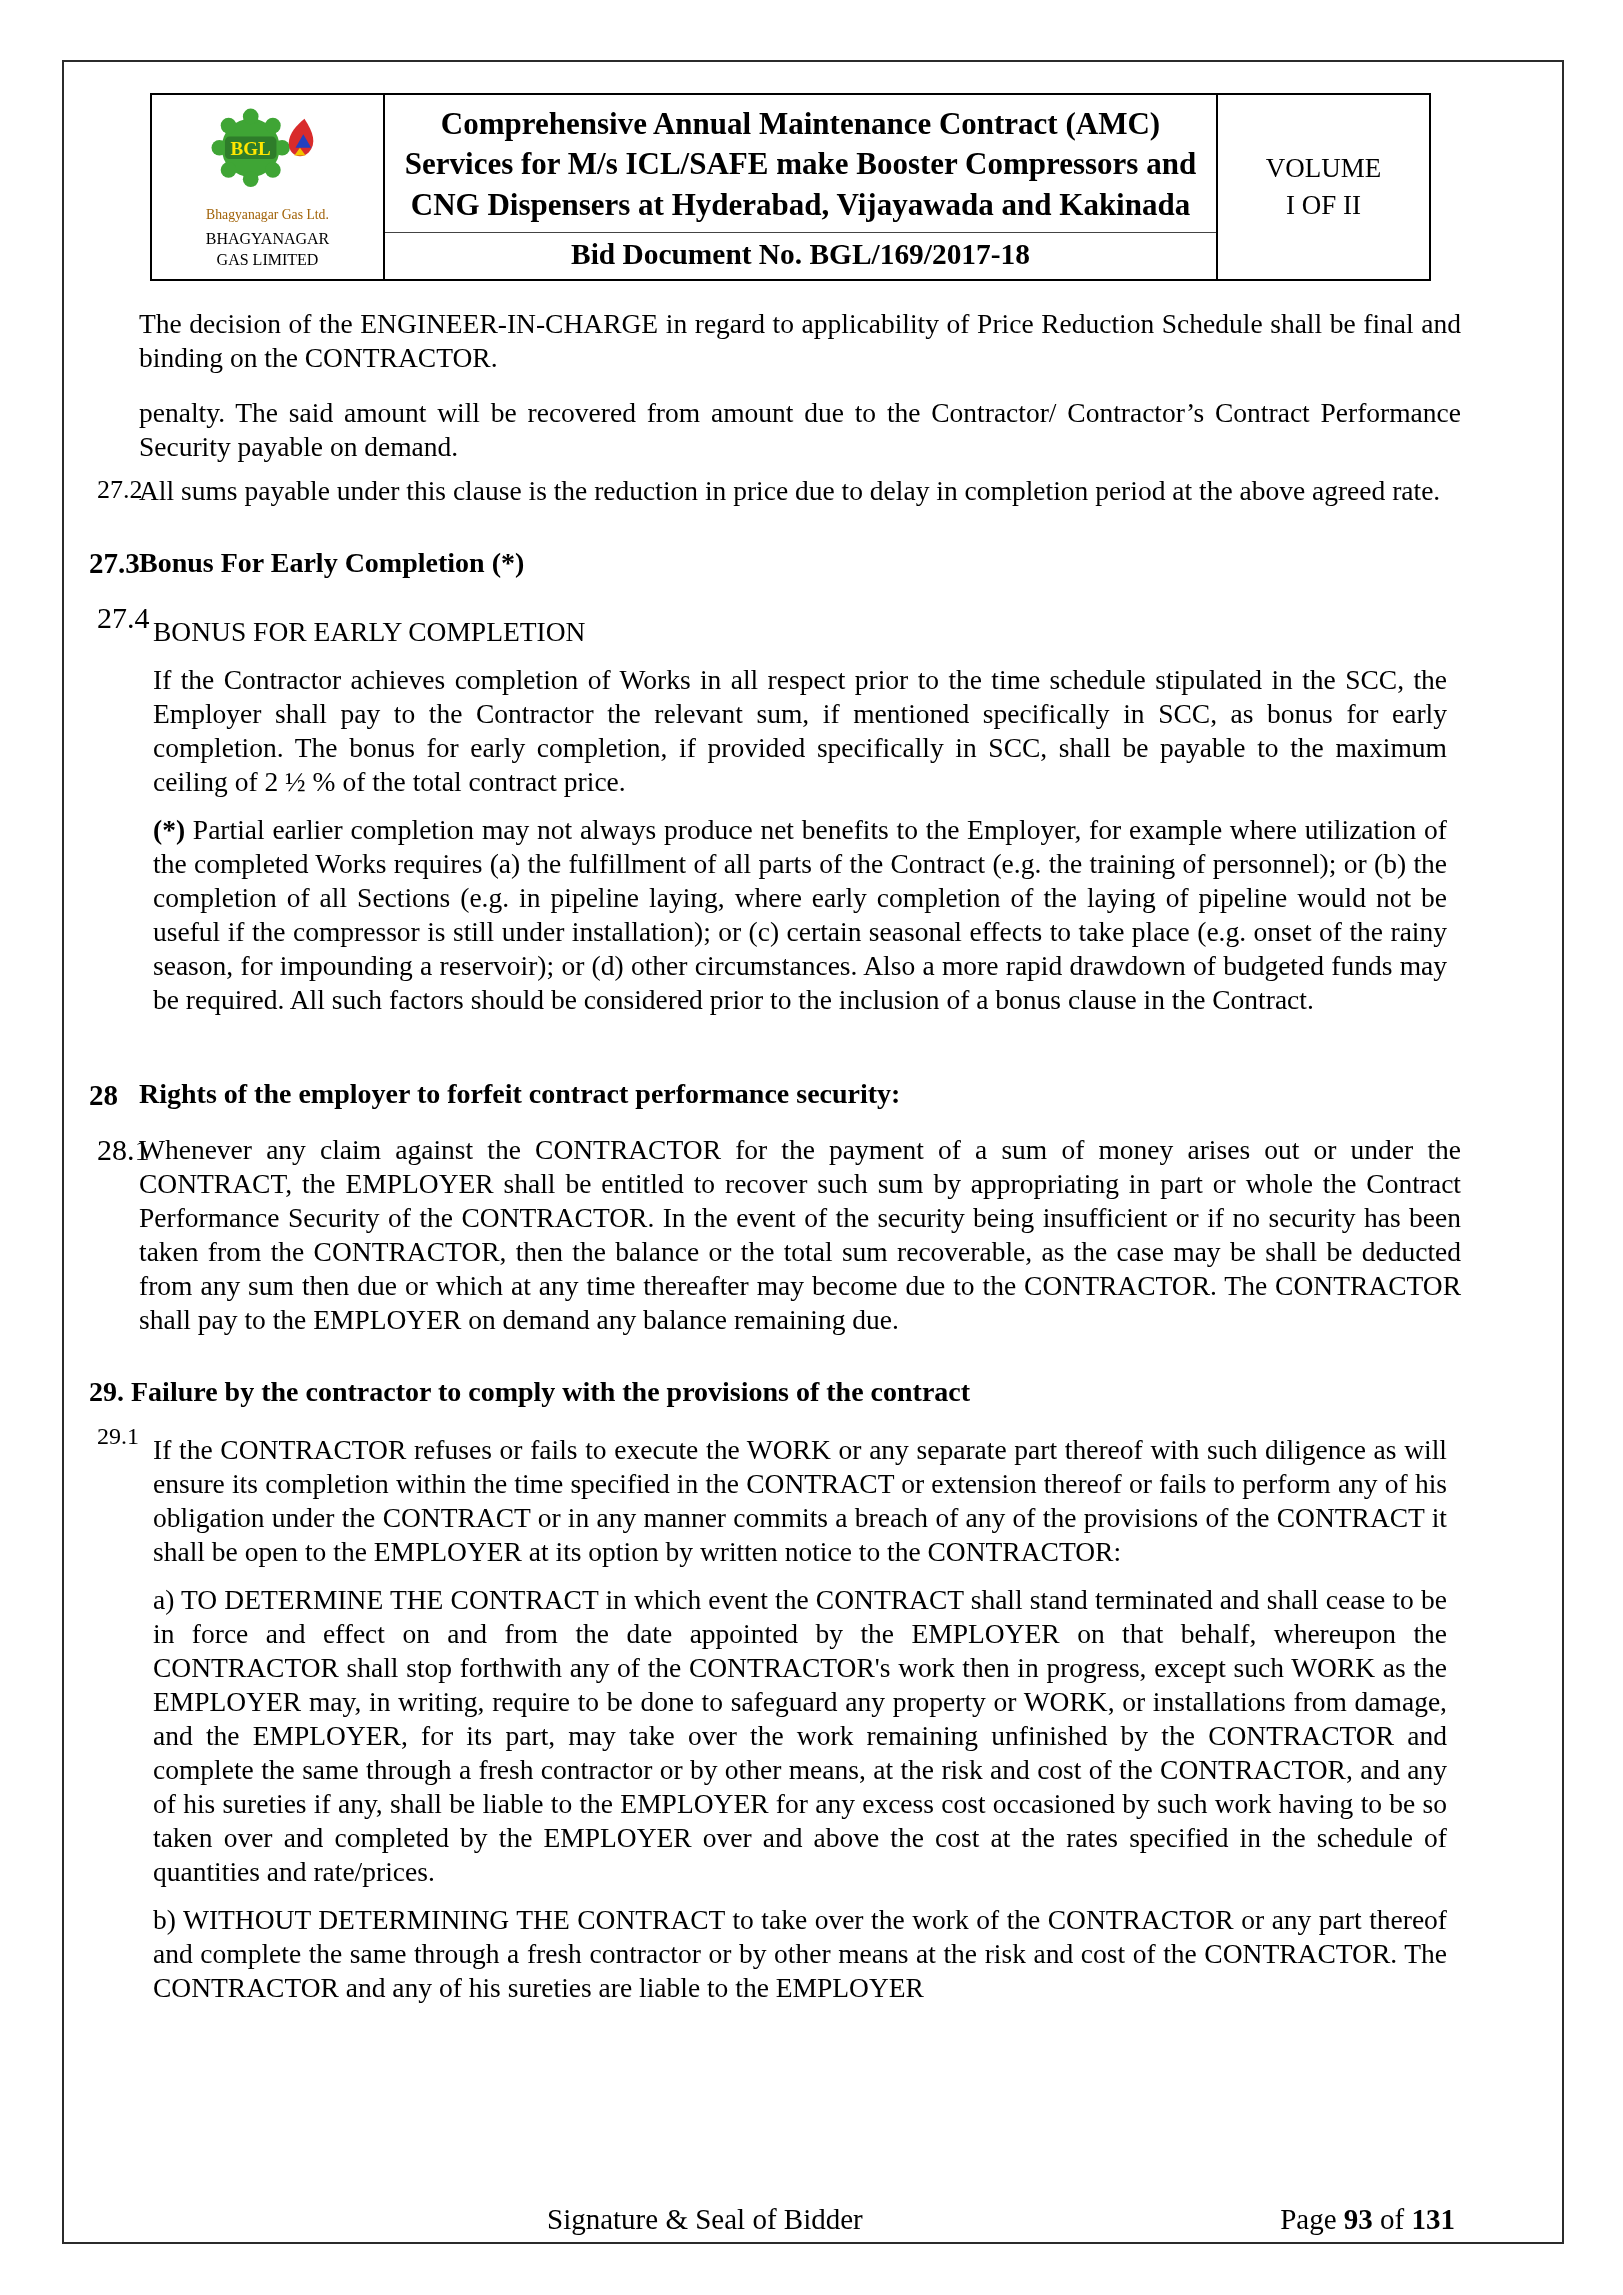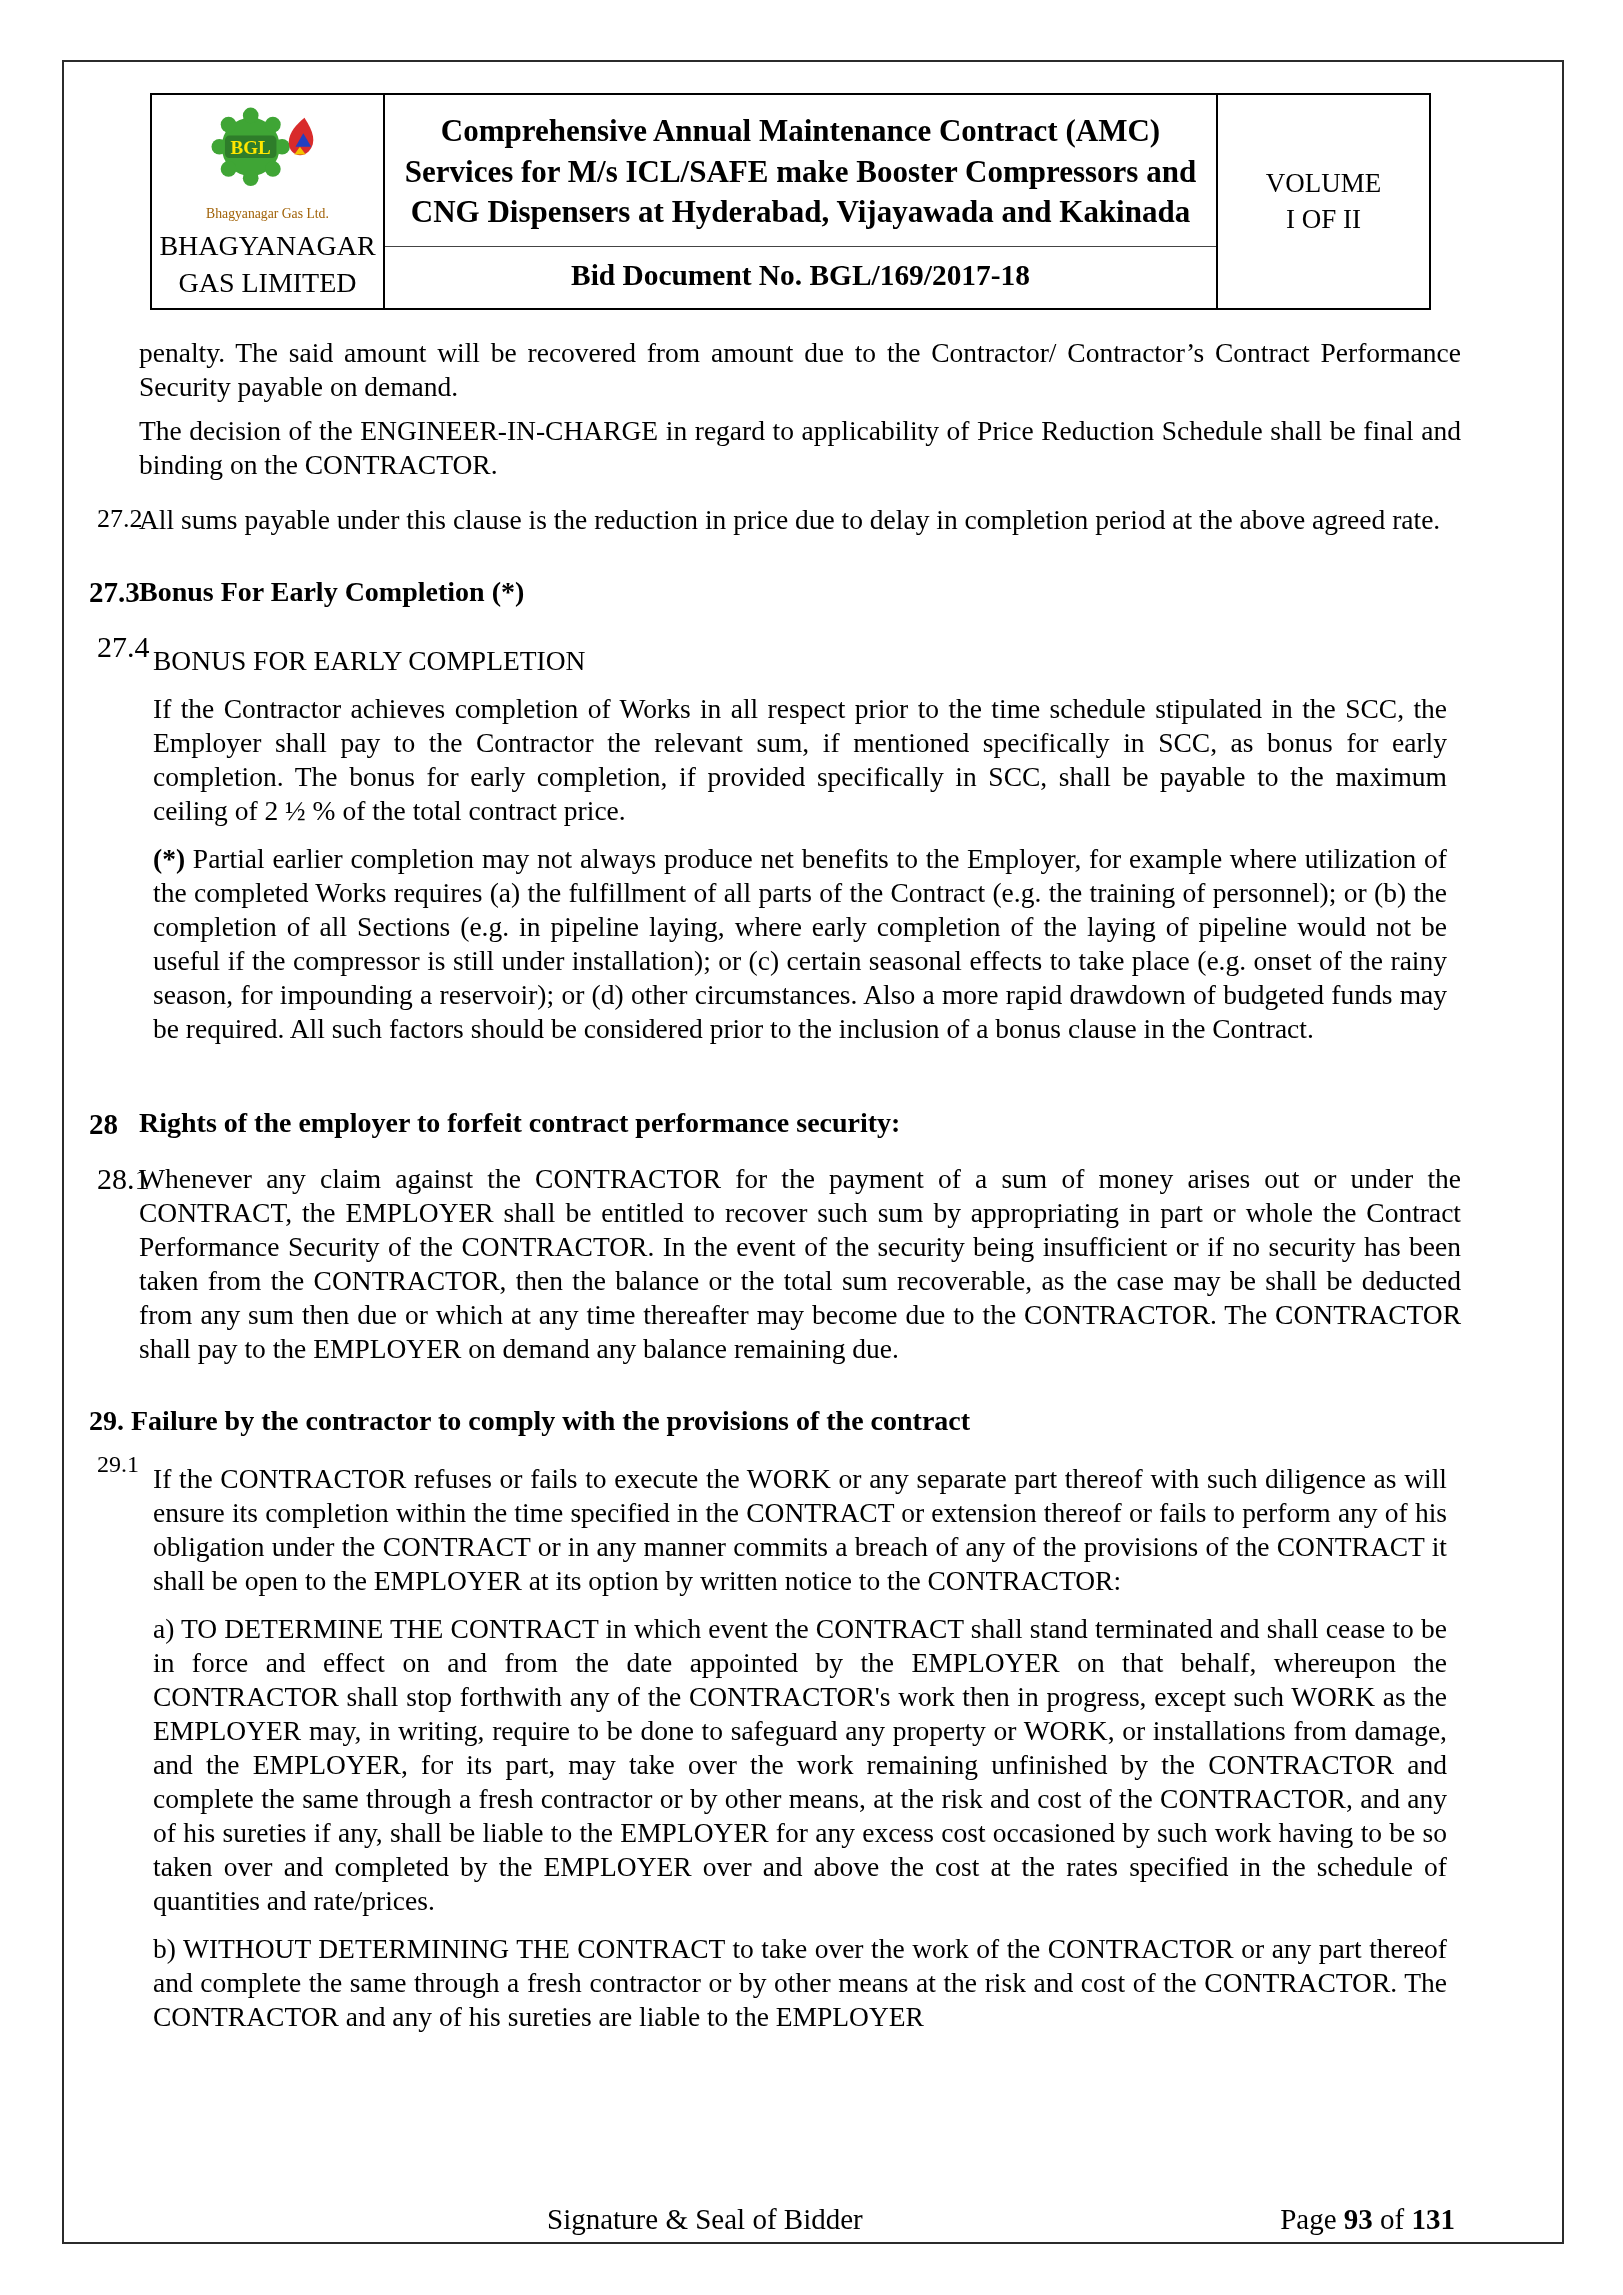--- a/index.html
+++ b/index.html
@@ -17,21 +17,21 @@
     margin:31px 0 26px 86px; width:1281px;
     display:grid; grid-template-columns:233px 831px 213px;
     border:2px solid #000;
   }
   .h-cell { display:flex; flex-direction:column; align-items:center; justify-content:center; text-align:center; }
   .h-logo { grid-column:1; grid-row:1/3; border-right:2px solid #000; padding:6.5px 3.9px; }
   .h-title { grid-column:2; grid-row:1; font-weight:bold; font-size:31px; line-height:1.3; padding:9.2px 17px 6.5px; border-bottom:1.3px solid #444; }
   .h-doc { grid-column:2; grid-row:2; font-weight:bold; font-size:29.4px; padding:5.2px 0 7.9px; }
   .h-vol { grid-column:3; grid-row:1/3; border-left:2px solid #000; font-size:27px; line-height:1.35; }
   .logo-sub { color:#a16207; font-size:13.7px; margin-top:1.3px; }
-  .org-name { font-size:28px; line-height:1.3; margin-top:6.5px; }
+  .org-name { font-size:16px; line-height:1.3; margin-top:6.5px; }
   
   .doc-body { padding-left:25px; width:1400px; }
   .row { display:flex; align-items:flex-start; }
   .num { width:50px; flex:none; font-size:26px; padding-left:7.9px; padding-top:1.3px; }
   .num-lg { font-size:30px; padding-top:0; }
   .num-b { font-weight:bold; font-size:29px; padding-left:0; }
   .num-sm { font-size:24px; padding-top:3.3px; }
   .txt { width:1322px; flex:none; text-align:justify; font-size:27.5px; line-height:34px; }
   .txt-full { width:1372px; }
   .h-bold { font-weight:bold; font-size:28px; text-align:left; }
@@ -90,28 +90,28 @@
       <div class="h-cell h-vol">
         <div>VOLUME</div>
         <div>I OF II</div>
       </div>
 
       <div class="h-cell h-doc">Bid Document No. BGL/169/2017-18</div>
     </div>
 
     <div class="doc-body">
 
+      <div class="row mb-m">
+        <div class="num"></div>
+        <div class="txt">The decision of the ENGINEER-IN-CHARGE in regard to applicability of Price Reduction Schedule shall be final and binding on the CONTRACTOR.</div>
+      </div>
+
       <div class="row mb-s">
         <div class="num"></div>
         <div class="txt">penalty. The said amount will be recovered from amount due to the Contractor/ Contractor’s Contract Performance Security payable on demand.</div>
-      </div>
-
-      <div class="row mb-m">
-        <div class="num"></div>
-        <div class="txt">The decision of the ENGINEER-IN-CHARGE in regard to applicability of Price Reduction Schedule shall be final and binding on the CONTRACTOR.</div>
       </div>
 
       <div class="row mb-l">
         <div class="num">27.2</div>
         <div class="txt">All sums payable under this clause is the reduction in price due to delay in completion period at the above agreed rate.</div>
       </div>
 
       <div class="row mb-m">
         <div class="num num-b">27.3</div>
         <div class="txt h-bold">Bonus For Early Completion (*)</div>

